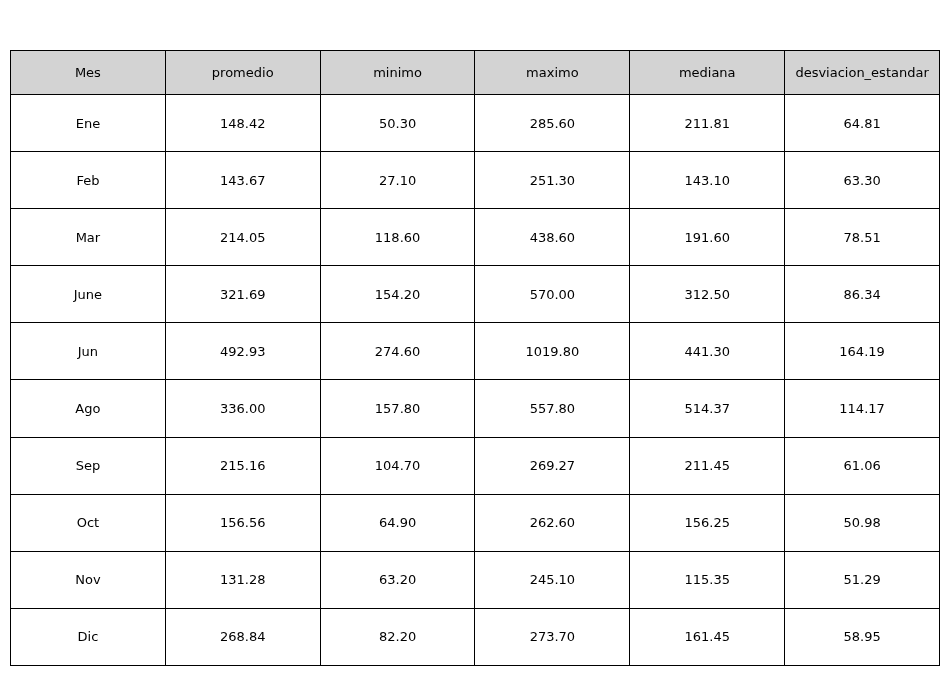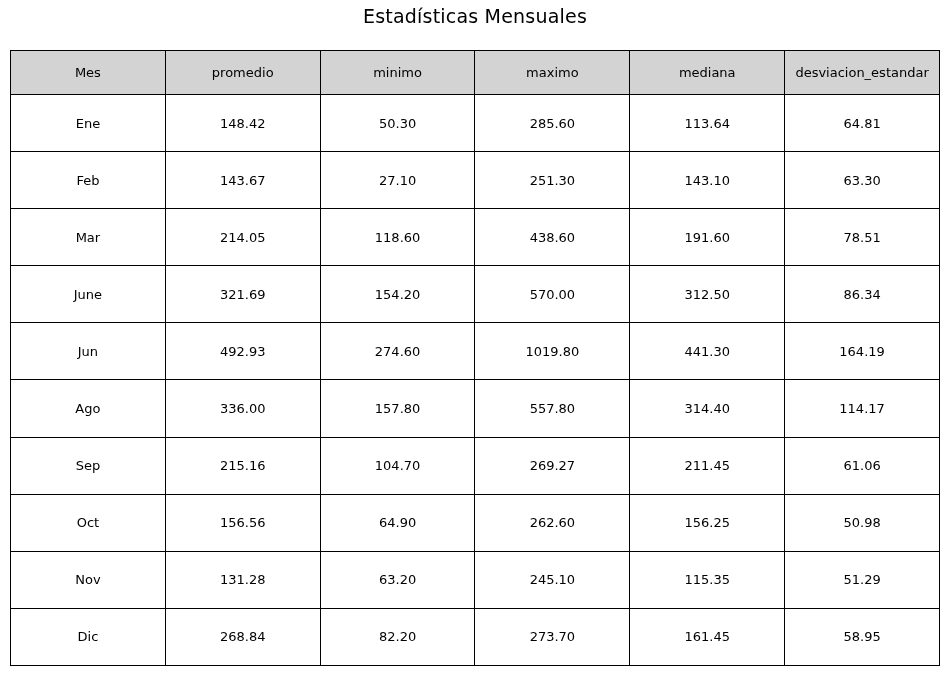--- a/index.html
+++ b/index.html
@@ -52,40 +52,39 @@
     background: #d3d3d3;
   }
   table.stats td {
     background: #ffffff;
   }
 </style>
 </head>
 <body>
 
 <div class="figure">
-  <div class="title">Estadísticas Mensuales</div>
 
   <table class="stats">
     <thead>
       <tr>
           <th>Mes</th>
           <th>promedio</th>
           <th>minimo</th>
           <th>maximo</th>
           <th>mediana</th>
           <th>desviacion_estandar</th>
         </tr>
     </thead>
     <tbody>
         <tr>
           <td>Ene</td>
           <td>148.42</td>
           <td>50.30</td>
           <td>285.60</td>
-          <td>113.64</td>
+          <td>211.81</td>
           <td>64.81</td>
         </tr>
         <tr>
           <td>Feb</td>
           <td>143.67</td>
           <td>27.10</td>
           <td>251.30</td>
           <td>143.10</td>
           <td>63.30</td>
         </tr>
@@ -111,21 +110,21 @@
           <td>274.60</td>
           <td>1019.80</td>
           <td>441.30</td>
           <td>164.19</td>
         </tr>
         <tr>
           <td>Ago</td>
           <td>336.00</td>
           <td>157.80</td>
           <td>557.80</td>
-          <td>314.40</td>
+          <td>514.37</td>
           <td>114.17</td>
         </tr>
         <tr>
           <td>Sep</td>
           <td>215.16</td>
           <td>104.70</td>
           <td>269.27</td>
           <td>211.45</td>
           <td>61.06</td>
         </tr>

